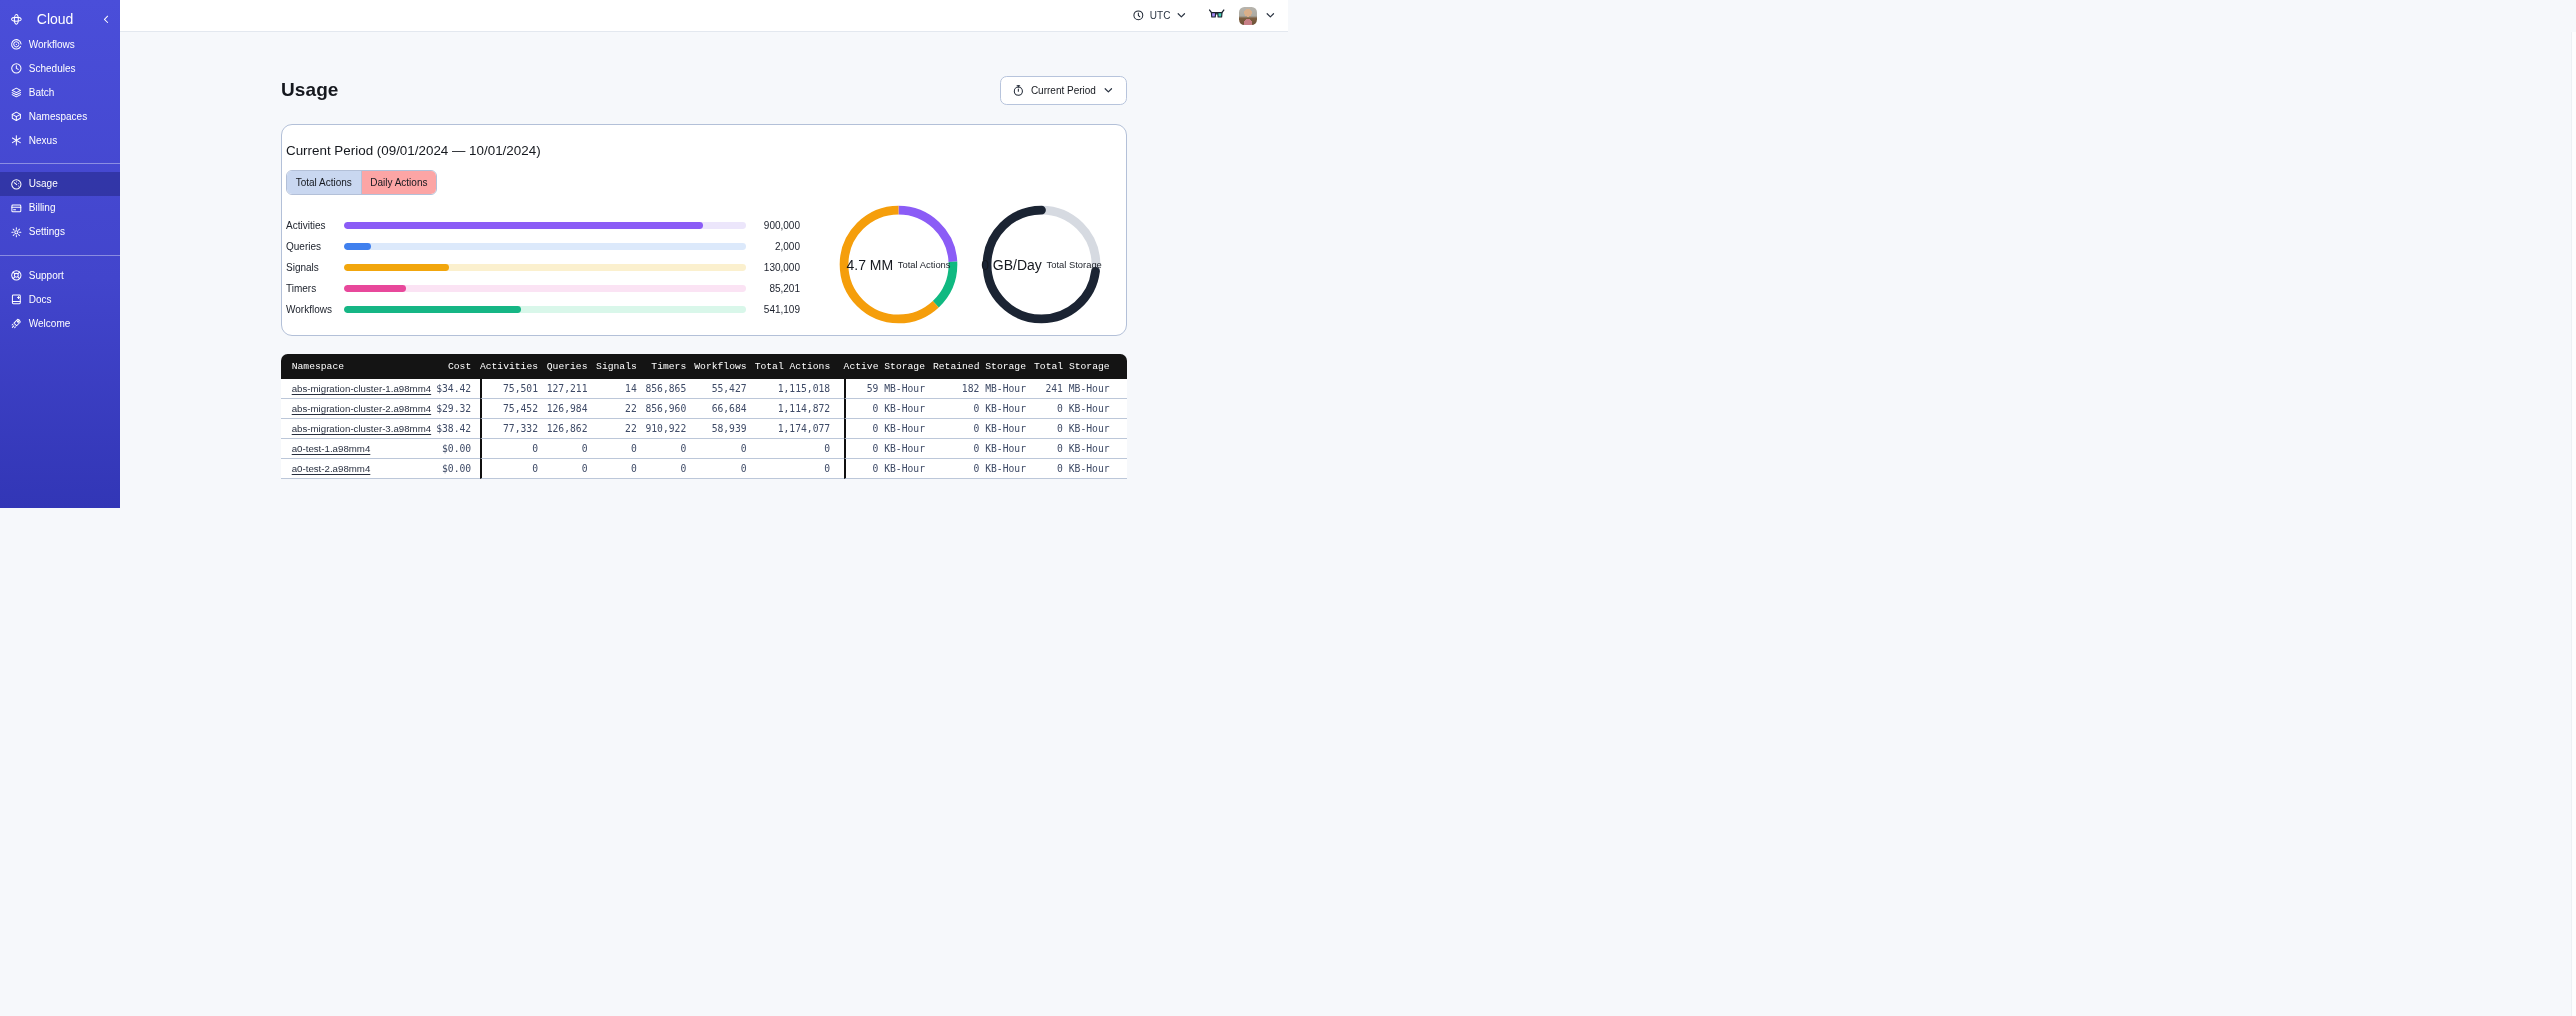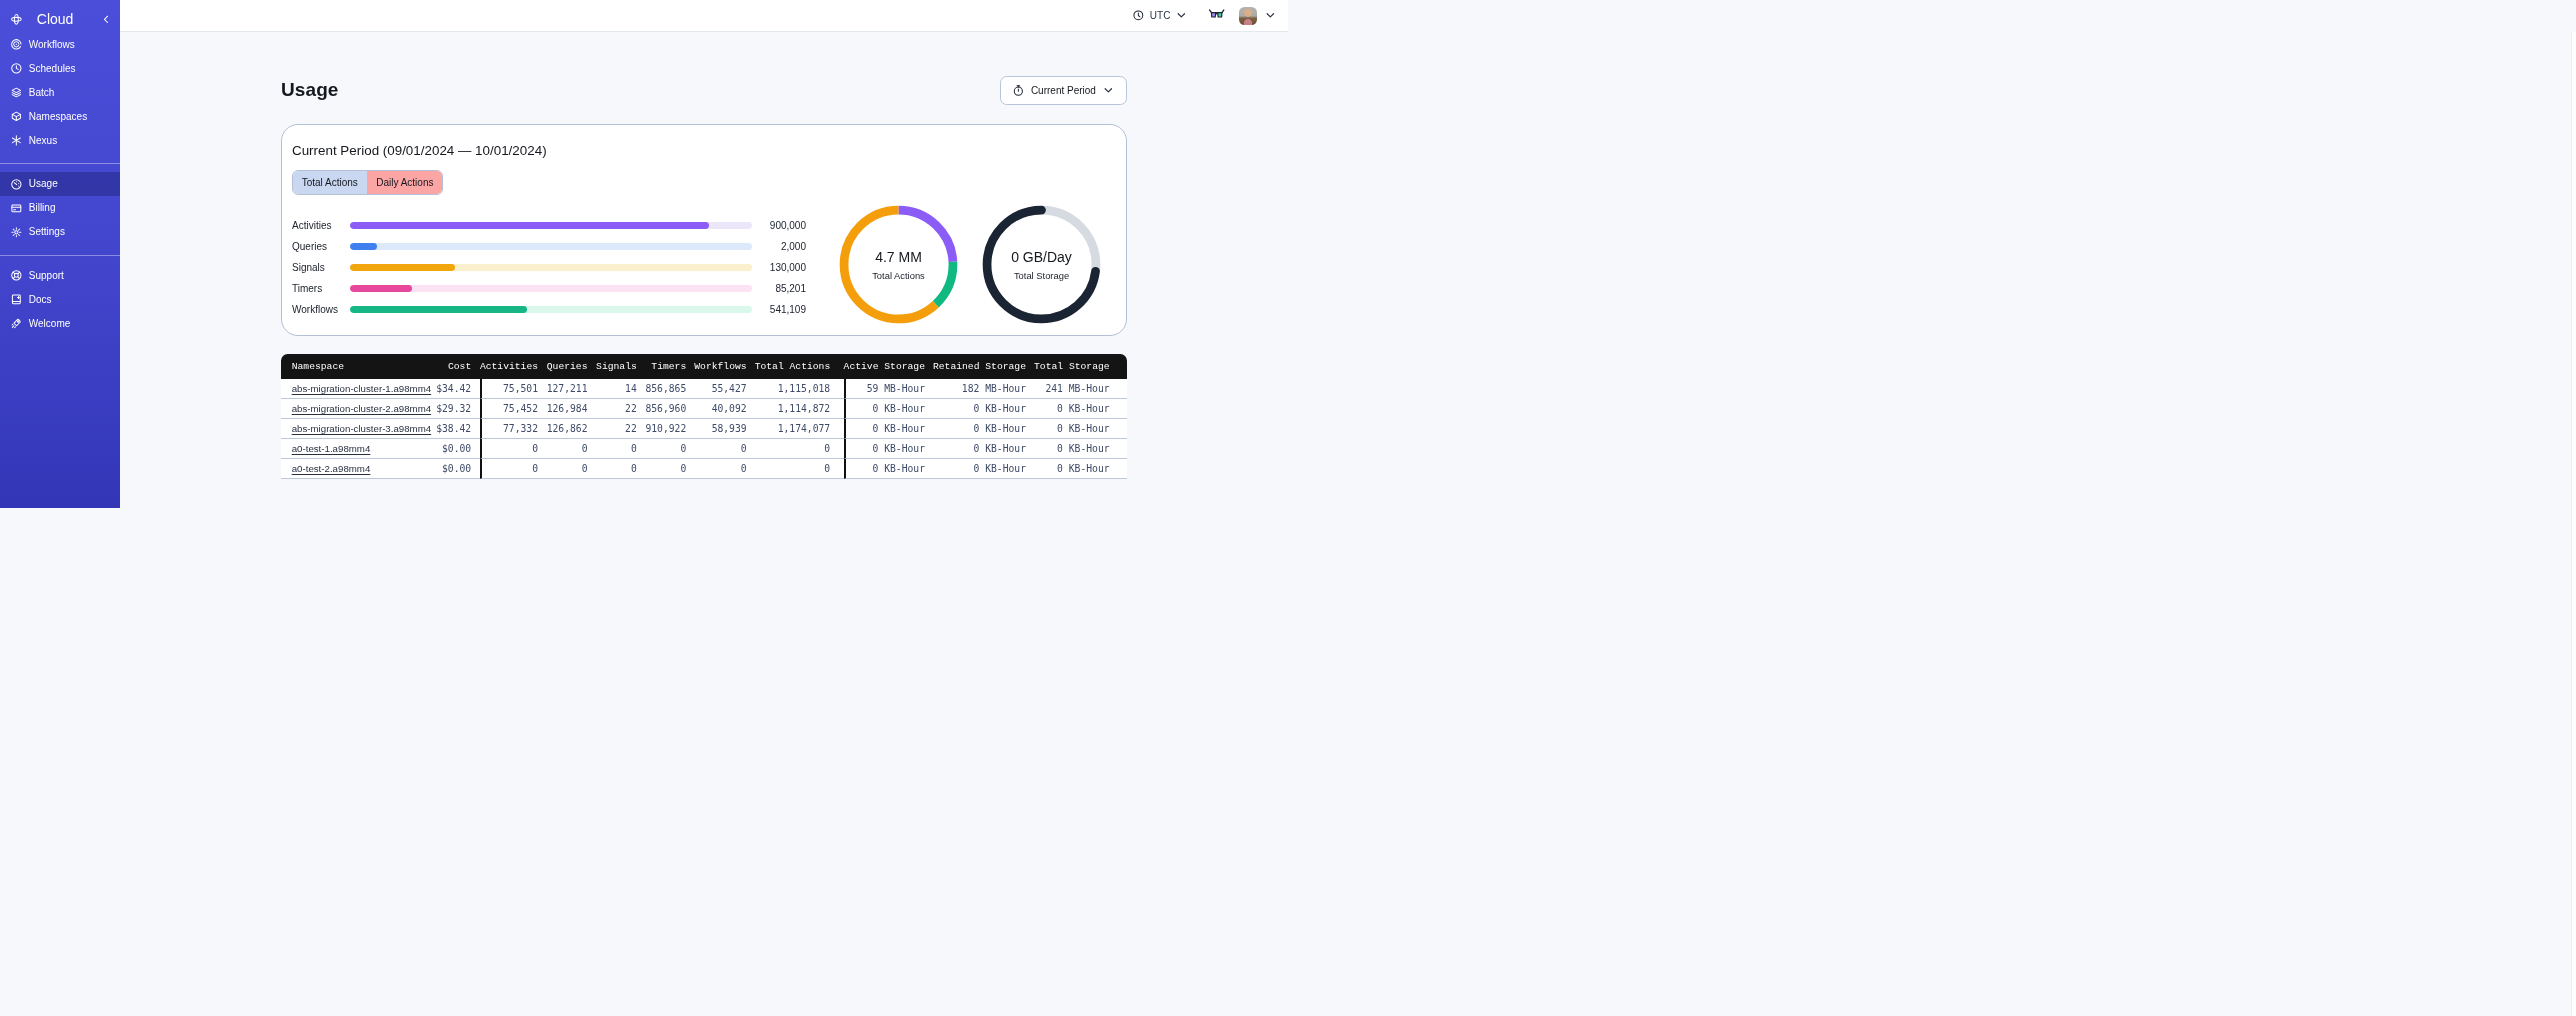--- a/index.html
+++ b/index.html
@@ -38,37 +38,37 @@
   
   .content { width:846px; margin:0 auto; }
   .page-head { margin-top:43px; height:30px; display:flex; align-items:center; justify-content:space-between; }
   .page-title { font-size:19px; font-weight:600; color:#15181E; letter-spacing:0.1px; }
   .period-btn { height:29px; display:flex; align-items:center; gap:6px; padding:0 10.7px;
     background:#fff; border:1px solid #B7C4DC; border-radius:6.7px; font-size:10px; color:#15181E;
     font-family:inherit; cursor:pointer; }
 
   
   .card { position:relative; margin-top:19.4px; height:212px; background:#fff;
-    border:1px solid #B3C0D8; border-radius:17px; padding:0 10px; }
+    border:1px solid #B3C0D8; border-radius:11px; padding:0 4px; }
   .card-title { margin-top:18px; font-size:13.4px; font-weight:500; color:#15181E; }
   .tabs { display:inline-flex; margin-top:11.4px; height:25px; border:1px solid #B3C0D8; border-radius:6px; overflow:hidden; background:#fff; }
   .tab { display:flex; align-items:center; padding:0 8.7px; font-size:10px; color:#15181E; cursor:pointer; background:#fca5a5; }
   .tab.active { background:#C9D7F0; }
   .tab + .tab { border-left:1px solid #B3C0D8; }
 
   .bars { margin-top:20px; width:514px; }
   .bar-row { display:grid; grid-template-columns:58px 402px 1fr; align-items:center; height:21px; }
   .bar-label { font-size:10px; color:#20252F; }
   .bar-track { position:relative; height:6.7px; border-radius:3.4px; overflow:hidden; }
   .bar-fill { position:absolute; left:0; top:0; bottom:0; border-radius:3.4px; }
   .bar-value { font-size:10px; color:#1A1F2B; text-align:right; }
 
   .donut { position:absolute; width:121px; height:121px; top:79px; }
   .donut.d1 { left:556px; } .donut.d2 { left:699px; }
-  .donut .center { position:absolute; inset:0; display:flex; flex-direction:column; align-items:center; justify-content:center; gap:4.7px; }
+  .donut .center { position:absolute; inset:0; display:flex; flex-direction:row; align-items:center; justify-content:center; gap:4.7px; }
   .donut .val { font-size:14px; font-weight:500; color:#15181E; }
   .donut .lbl { font-size:9.4px; color:#23272F; }
 
   
   table.usage { margin-top:18px; width:846px; border-collapse:separate; border-spacing:0; }
   table.usage th { background:#141414; color:#fff; font-weight:500; font-size:9.7px; height:25px; white-space:nowrap;font-family:Liberation Mono, monospace; }
   table.usage th:first-child { border-radius:6.7px 0 0 0; }
   table.usage th:last-child { border-radius:0 6.7px 0 0; }
   table.usage th, table.usage td { text-align:right; padding-right:8px; }
   table.usage th:first-child, table.usage td:first-child { text-align:left; padding-left:10.7px; padding-right:2.7px; }
@@ -393,21 +393,21 @@
               <td>182 MB-Hour</td>
               <td>241 MB-Hour</td>
             </tr>
             <tr>
               <td class="ns"><a href="#">abs-migration-cluster-2.a98mm4</a></td>
               <td>$29.32</td>
               <td class="divider">75,452</td>
               <td>126,984</td>
               <td>22</td>
               <td>856,960</td>
-              <td>40,092</td>
+              <td>66,684</td>
               <td>1,114,872</td>
               <td class="divider">0 KB-Hour</td>
               <td>0 KB-Hour</td>
               <td>0 KB-Hour</td>
             </tr>
             <tr>
               <td class="ns"><a href="#">abs-migration-cluster-3.a98mm4</a></td>
               <td>$38.42</td>
               <td class="divider">77,332</td>
               <td>126,862</td>

